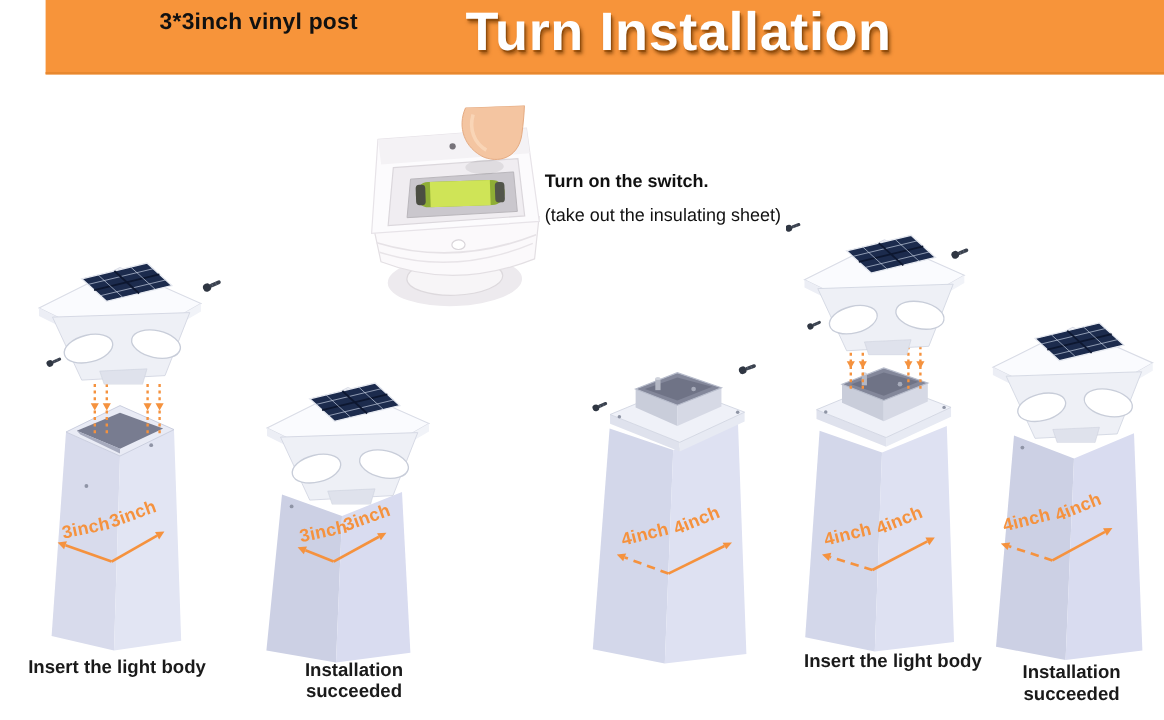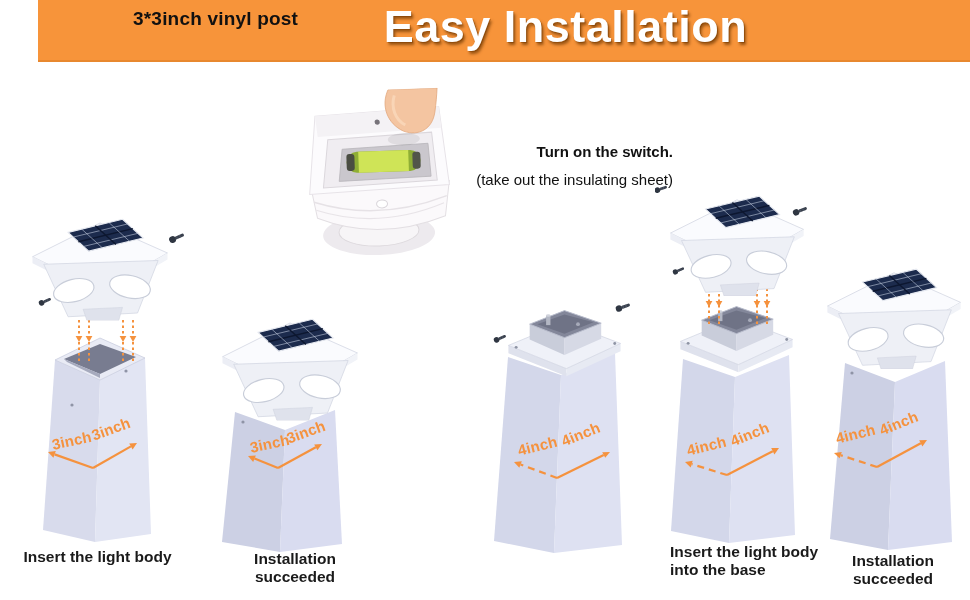--- a/index.html
+++ b/index.html
@@ -18,21 +18,21 @@
     font-size:19px; font-weight:bold; line-height:24px; letter-spacing:0.2px;
   }
   .banner-title {
     position:absolute; left:335px; top:1px; width:385px; text-align:center;
     color:#ffffff; font-size:45px; font-weight:bold; letter-spacing:0.5px;
     text-shadow:2px 3px 3px rgba(104,52,2,0.65), 1px 1px 0 #c96f1c;
     white-space:nowrap;
   }
   
   .photo-wrap { position:absolute; left:293px; top:90px; width:172px; height:168px; transform:rotate(-2deg); }
-  .switch-note { position:absolute; left:438px; top:143px; width:235px; text-align:right; }
+  .switch-note { position:absolute; left:454px; top:143px; width:235px; text-align:left; }
   .switch-note .l1 { display:block; font-size:15px; font-weight:bold; color:#111; white-space:nowrap; }
   .switch-note .l2 { display:block; margin-top:11px; font-size:15px; font-weight:normal; color:#111; white-space:nowrap; }
   
   .col { position:absolute; }
   .col svg.illus { position:absolute; }
   .dim {
     position:absolute; color:#F5923E; font-size:15px; font-weight:bold;
     white-space:nowrap; transform-origin:left center; letter-spacing:0.2px;
   }
   .caption { position:absolute; color:#1a1a1a; font-size:15.5px; font-weight:bold; line-height:18px; }
@@ -90,21 +90,21 @@
         <circle cx="26" cy="50" r="1.5" fill="#8e94a4"></circle>
         <circle cx="128" cy="46" r="1.5" fill="#8e94a4"></circle>
       </symbol>
     </defs>
   </svg>
 
   <div class="banner">
     <div class="size-note">
       <span>3*3inch vinyl post</span><br>
     </div>
-    <div class="banner-title">Easy Installation</div>
+    <div class="banner-title">Turn Installation</div>
   </div>
 
   <div class="photo-wrap">
     <svg class="illus" width="172" height="168" viewBox="0 0 172 168">
       <ellipse cx="84" cy="144" rx="56" ry="21" fill="#edeaee"></ellipse>
       <ellipse cx="84" cy="141" rx="40" ry="15" fill="#f7f5f7" stroke="#ddd9dd" stroke-width="1"></ellipse>
       <path d="M18,98 L156,93 L151,128 Q84,152 23,126 Z" fill="#fbf9fb" stroke="#e3dfe3" stroke-width="1"></path>
       <path d="M20,110 Q84,132 153,108" fill="none" stroke="#e6e2e6" stroke-width="1.5"></path>
       <path d="M22,118 Q84,140 150,115" fill="none" stroke="#e8e4e8" stroke-width="1.2"></path>
       <polygon points="24,24 148,19 156,97 16,102" fill="#fcfbfd" stroke="#e7e3e8" stroke-width="1"></polygon>
@@ -239,21 +239,20 @@
       </g>
       <g fill="#F5923E">
         <polygon points="30,277 37.7,275.7 35.7,282.4"></polygon>
         <polygon points="124,263 119.4,269.4 116.2,263"></polygon>
       </g>
     </svg>
     <span class="dim" style="left:32px; top:257px; transform:rotate(-14deg);">4inch</span>
     <span class="dim" style="left:76px; top:248px; transform:rotate(-22deg);">4inch</span>
     <div class="caption cap-left" style="left:15px; top:358px; width:150px;">
       <span>Insert the light body</span>
-      <span>into the base</span>
     </div>
   </div>
 
   <div class="col" style="left:816px; top:256px; width:154px; height:320px;">
     <svg class="illus" style="left:2px; top:0;" width="152" height="297" viewBox="0 0 152 297">
       <polygon points="27,107 77,126 70,294 12,283" fill="#ccd0e4"></polygon>
       <polygon points="77,126 127,105 134,286 70,294" fill="#d9dcf0"></polygon>
       <circle cx="34" cy="117" r="1.6" fill="#8f94a6"></circle>
       <use href="#cap" x="2" y="2" width="148" height="111"></use>
       <g stroke="#F5923E" stroke-width="2.2">

